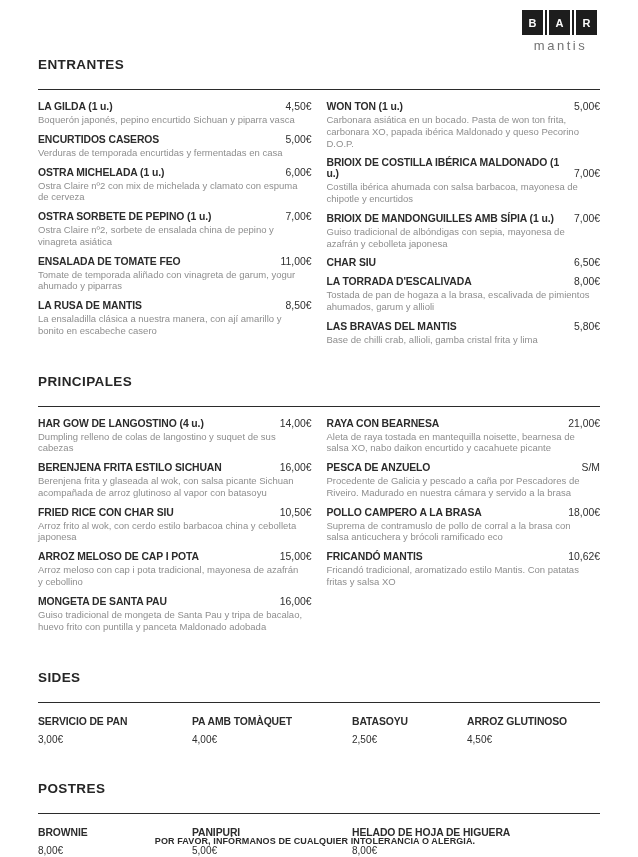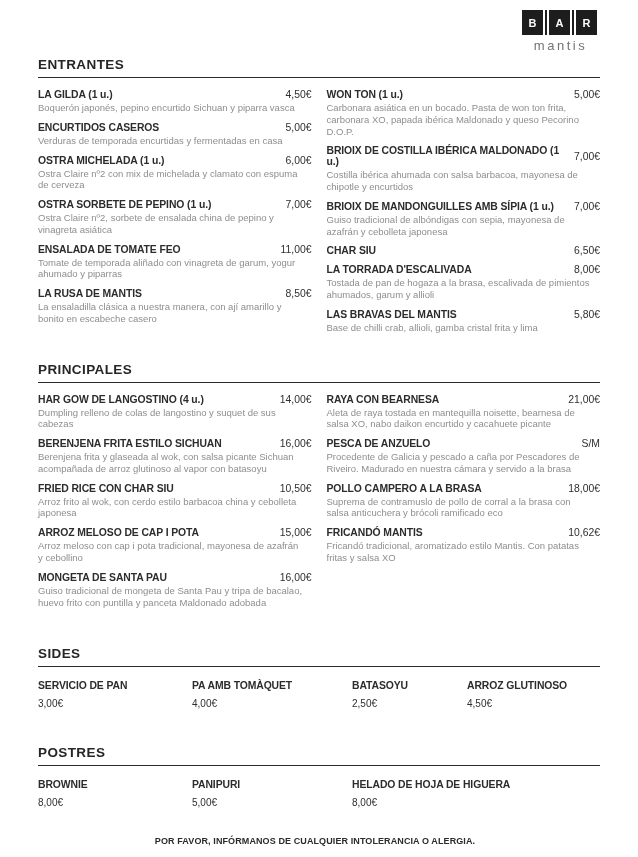--- a/index.html
+++ b/index.html
@@ -21,28 +21,28 @@
   .logo-sub {
     text-align:center; font-size:13px; letter-spacing:2.5px;
     color:#737373; margin-top:3px; padding-left:2px;
   }
 
   
   .section { margin-top:20px; }
   .section.first { margin-top:57px; }
   .section.sides-gap { margin-top:30px; }
   .section.postres-gap { margin-top:36px; }
-  .section-head { border-bottom:1.5px solid #2b2b2b; padding-bottom:5px; margin-bottom:11px; }
+  .section-head { border-bottom:1.5px solid #2b2b2b; padding-bottom:17px; margin-bottom:11px; }
   .section-title { margin:0; font-size:13.5px; font-weight:700; letter-spacing:0.4px; color:#262626; }
 
   .cols { display:flex; gap:15px; }
   .col { flex:1; min-width:0; }
 
   .item { margin-bottom:8px; }
-  .item-row { display:flex; justify-content:space-between; align-items:center; gap:6px; }
+  .item-row { display:flex; justify-content:space-between; align-items:flex-end; gap:6px; }
   .item-name { font-weight:700; font-size:10.4px; color:#2c2c2c; letter-spacing:-0.1px; }
   .item-price { font-size:10.4px; color:#2f2f2f; white-space:nowrap; }
   .item-desc { font-size:9.5px; color:#8e8e8e; line-height:1.24; margin-top:2px; max-width:97%; }
 
   .grid4 { display:grid; grid-template-columns:154px 160px 115px 1fr; }
   .grid3 { display:grid; grid-template-columns:154px 160px 1fr; }
   .g-item { padding-top:2px; }
   .g-price { margin-top:7px; font-size:10px; color:#2f2f2f; }
 
   .footer {

